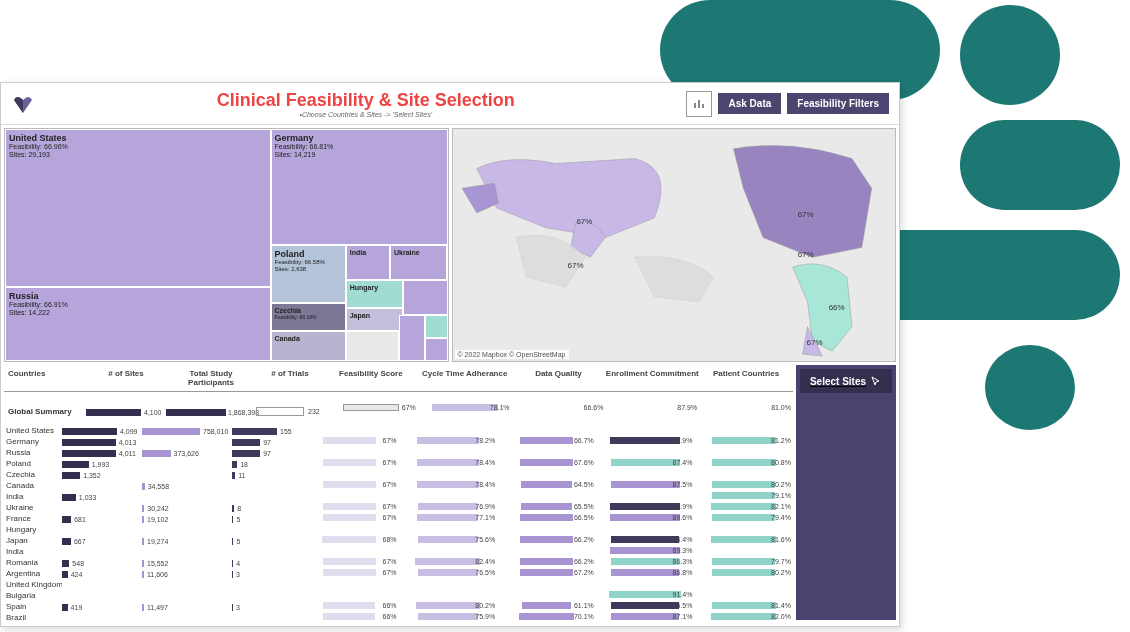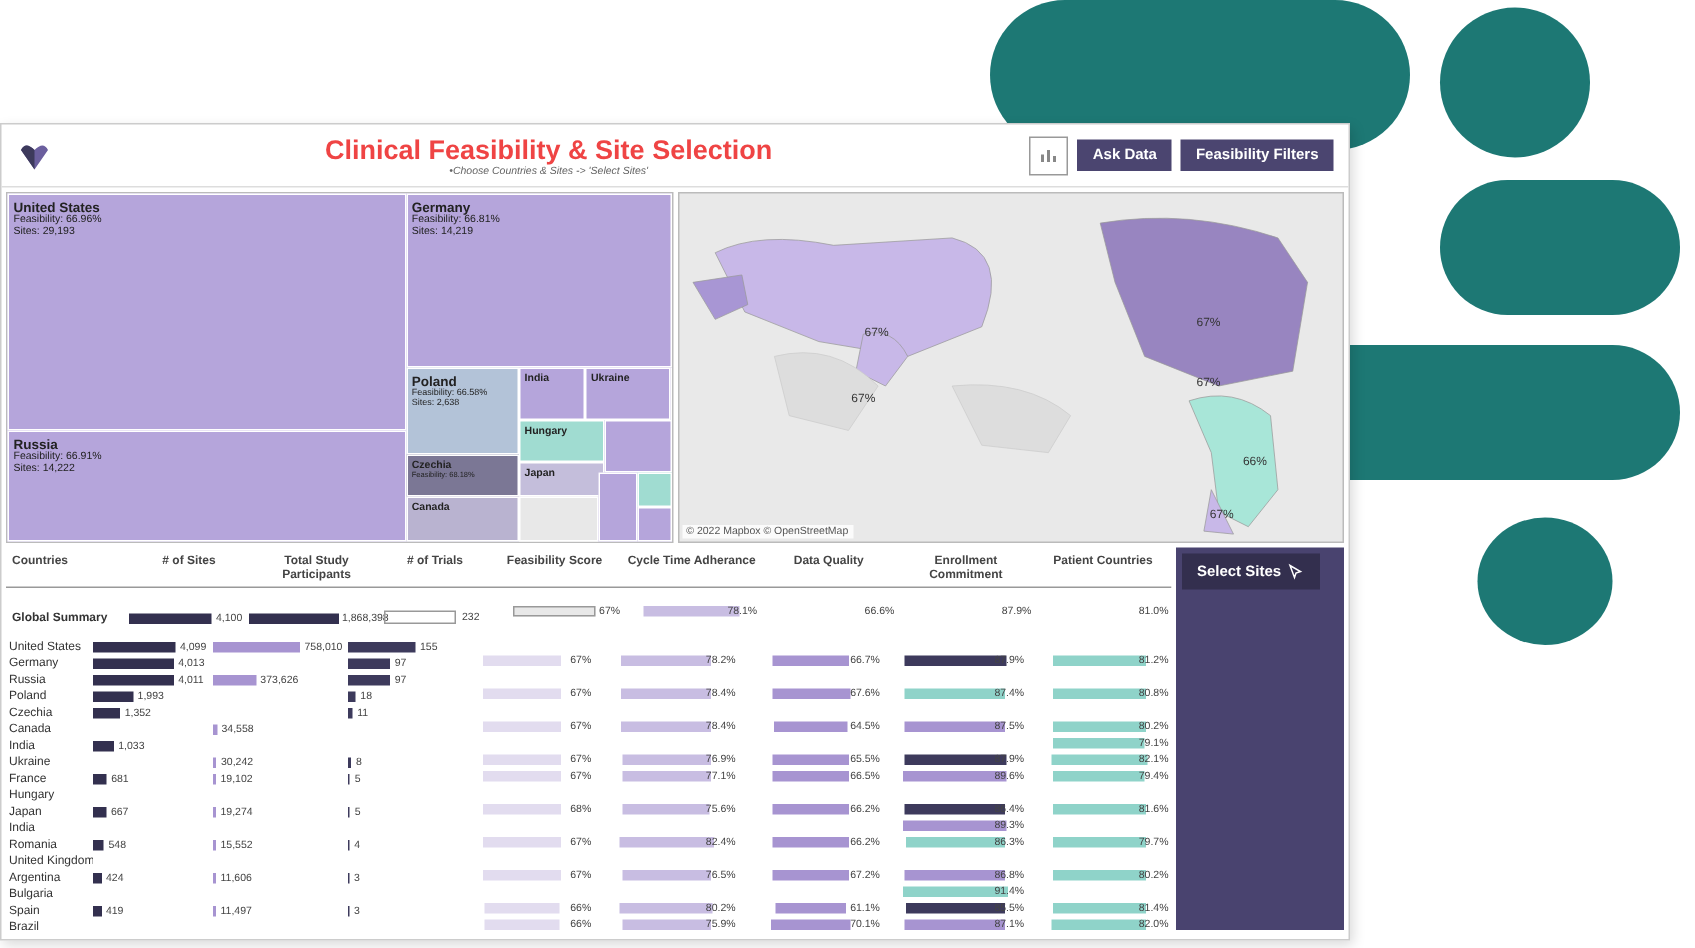--- a/index.html
+++ b/index.html
@@ -31,21 +31,21 @@
   .tm-label { font-size: 9px; font-weight: bold; color: #222; }
   .tm-sub { font-size: 7px; color: #222; line-height: 1.2; }
   
   .map { flex: 1; background: #e9e9e9; position: relative; border: 1px solid #bbb; overflow: hidden; }
   .map svg { width: 100%; height: 100%; }
   .map-attrib { position: absolute; bottom: 2px; left: 2px; font-size: 7px; background: rgba(255,255,255,0.8); padding: 1px 3px; color: #555; }
   .map-pct { position: absolute; font-size: 8px; color: #333; }
   
   .bottom-section { display: flex; height: 258px; padding: 0 3px 3px 3px; gap: 3px; }
   .table-area { flex: 1; overflow: hidden; }
-  .side-panel { width: 112px; background: #49436f; }
+  .side-panel { width: 100px; background: #49436f; text-decoration: underline; }
   .side-panel-btn { width: 92px; margin: 4px; background: #332f4e; color: #fff; padding: 6px 4px; font-size: 10px; font-weight: bold; text-align: center; display: flex; align-items: center; justify-content: center; gap: 4px; cursor: pointer; }
   
   .table-header { display: flex; font-size: 8px; font-weight: bold; color: #444; padding: 4px 0; border-bottom: 1px solid #999; }
   .col-country { width: 82px; padding-left: 4px; }
   .col-sites { width: 80px; text-align: center; }
   .col-participants { width: 90px; text-align: center; }
   .col-trials { width: 68px; text-align: center; }
   .col-metric { flex: 1; text-align: center; }
   
   .summary-row, .data-row { display: flex; align-items: flex-end; font-size: 8px; color: #333; height: 11px; }
@@ -545,64 +545,64 @@
               <div class="metric-bar-wrap">
                 <div class="metric-bar" style="width:69.04%;background:#8fd3c9"></div>
                 <span class="metric-pct">86.3%</span>
               </div>
               <div class="metric-bar-wrap">
                 <div class="metric-bar" style="width:63.760000000000005%;background:#8fd3c9"></div>
                 <span class="metric-pct">79.7%</span>
               </div>
             </div>
             <div class="data-row">
+              <div class="country-name">Argentina</div>
+              <div class="col-sites bar-cell">
+                <div class="bar" style="width:5.68780487804878px"></div>
+                <span class="val-label" style="left:8.68780487804878px">424</span>
+              </div>
+              <div class="col-participants bar-cell">
+                <div class="bar light" style="width:2px;background:#a794d1"></div>
+                <span class="val-label" style="left:5px">11,606</span>
+              </div>
+              <div class="col-trials bar-cell">
+                <div class="bar dark" style="width:1px"></div>
+                <span class="val-label" style="left:4px">3</span>
+              </div>
+              <div class="metric-bar-wrap">
+                <div class="metric-bar" style="width:53.6%;background:#e2dcef"></div>
+                <span class="metric-pct">67%</span>
+              </div>
+              <div class="metric-bar-wrap">
+                <div class="metric-bar" style="width:61.2%;background:#c8bde2"></div>
+                <span class="metric-pct">76.5%</span>
+              </div>
+              <div class="metric-bar-wrap">
+                <div class="metric-bar" style="width:53.760000000000005%;background:#a794d1"></div>
+                <span class="metric-pct">67.2%</span>
+              </div>
+              <div class="metric-bar-wrap">
+                <div class="metric-bar" style="width:69.44%;background:#a794d1"></div>
+                <span class="metric-pct">86.8%</span>
+              </div>
+              <div class="metric-bar-wrap">
+                <div class="metric-bar" style="width:64.16000000000001%;background:#8fd3c9"></div>
+                <span class="metric-pct">80.2%</span>
+              </div>
+            </div>
+            <div class="data-row">
               <div class="country-name">United Kingdom</div>
               <div class="col-sites bar-cell"></div>
               <div class="col-participants bar-cell"></div>
               <div class="col-trials bar-cell"></div>
               <div class="metric-bar-wrap"></div>
               <div class="metric-bar-wrap"></div>
               <div class="metric-bar-wrap"></div>
               <div class="metric-bar-wrap"></div>
               <div class="metric-bar-wrap"></div>
-            </div>
-            <div class="data-row">
-              <div class="country-name">Argentina</div>
-              <div class="col-sites bar-cell">
-                <div class="bar" style="width:5.68780487804878px"></div>
-                <span class="val-label" style="left:8.68780487804878px">424</span>
-              </div>
-              <div class="col-participants bar-cell">
-                <div class="bar light" style="width:2px;background:#a794d1"></div>
-                <span class="val-label" style="left:5px">11,606</span>
-              </div>
-              <div class="col-trials bar-cell">
-                <div class="bar dark" style="width:1px"></div>
-                <span class="val-label" style="left:4px">3</span>
-              </div>
-              <div class="metric-bar-wrap">
-                <div class="metric-bar" style="width:53.6%;background:#e2dcef"></div>
-                <span class="metric-pct">67%</span>
-              </div>
-              <div class="metric-bar-wrap">
-                <div class="metric-bar" style="width:61.2%;background:#c8bde2"></div>
-                <span class="metric-pct">76.5%</span>
-              </div>
-              <div class="metric-bar-wrap">
-                <div class="metric-bar" style="width:53.760000000000005%;background:#a794d1"></div>
-                <span class="metric-pct">67.2%</span>
-              </div>
-              <div class="metric-bar-wrap">
-                <div class="metric-bar" style="width:69.44%;background:#a794d1"></div>
-                <span class="metric-pct">86.8%</span>
-              </div>
-              <div class="metric-bar-wrap">
-                <div class="metric-bar" style="width:64.16000000000001%;background:#8fd3c9"></div>
-                <span class="metric-pct">80.2%</span>
-              </div>
             </div>
             <div class="data-row">
               <div class="country-name">Bulgaria</div>
               <div class="col-sites bar-cell"></div>
               <div class="col-participants bar-cell"></div>
               <div class="col-trials bar-cell"></div>
               <div class="metric-bar-wrap"></div>
               <div class="metric-bar-wrap"></div>
               <div class="metric-bar-wrap"></div>
               <div class="metric-bar-wrap">

